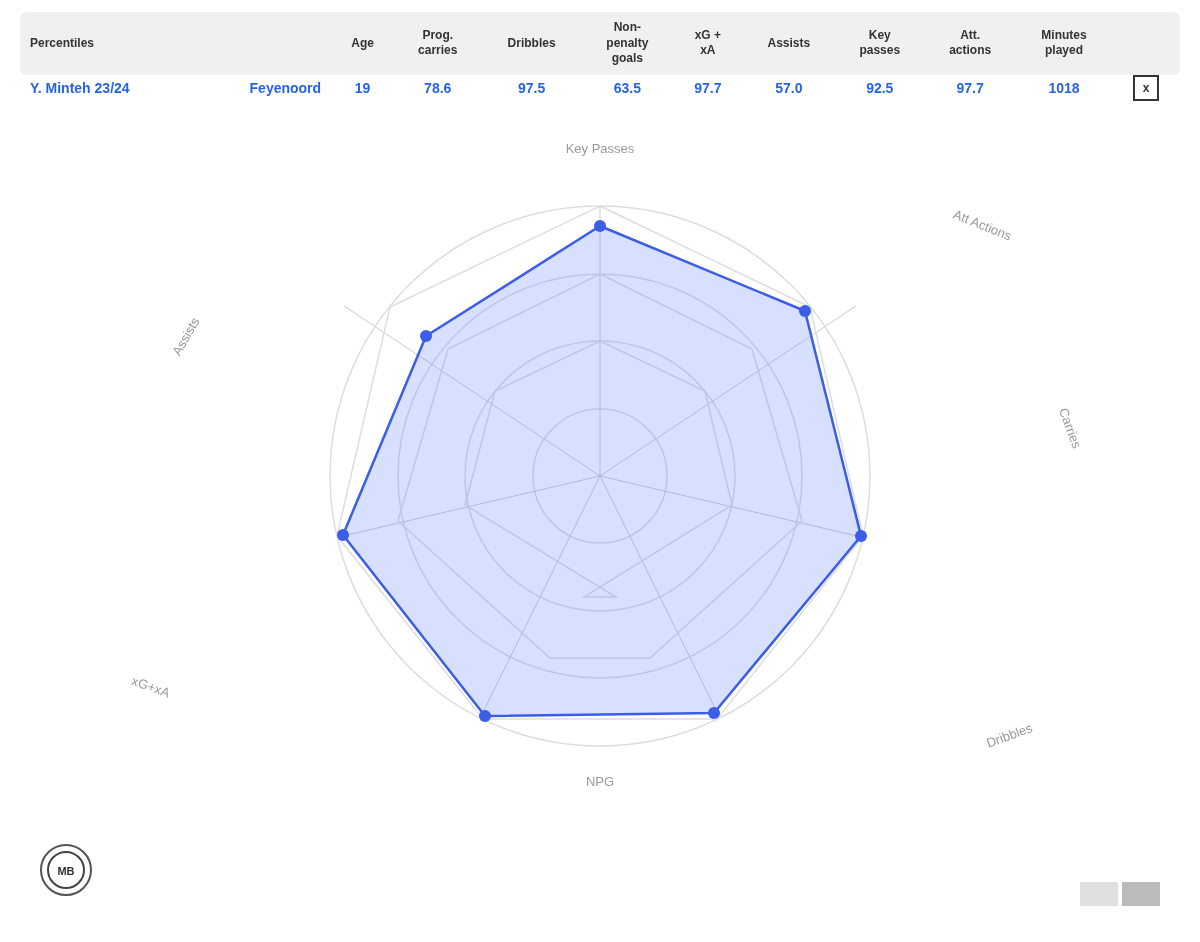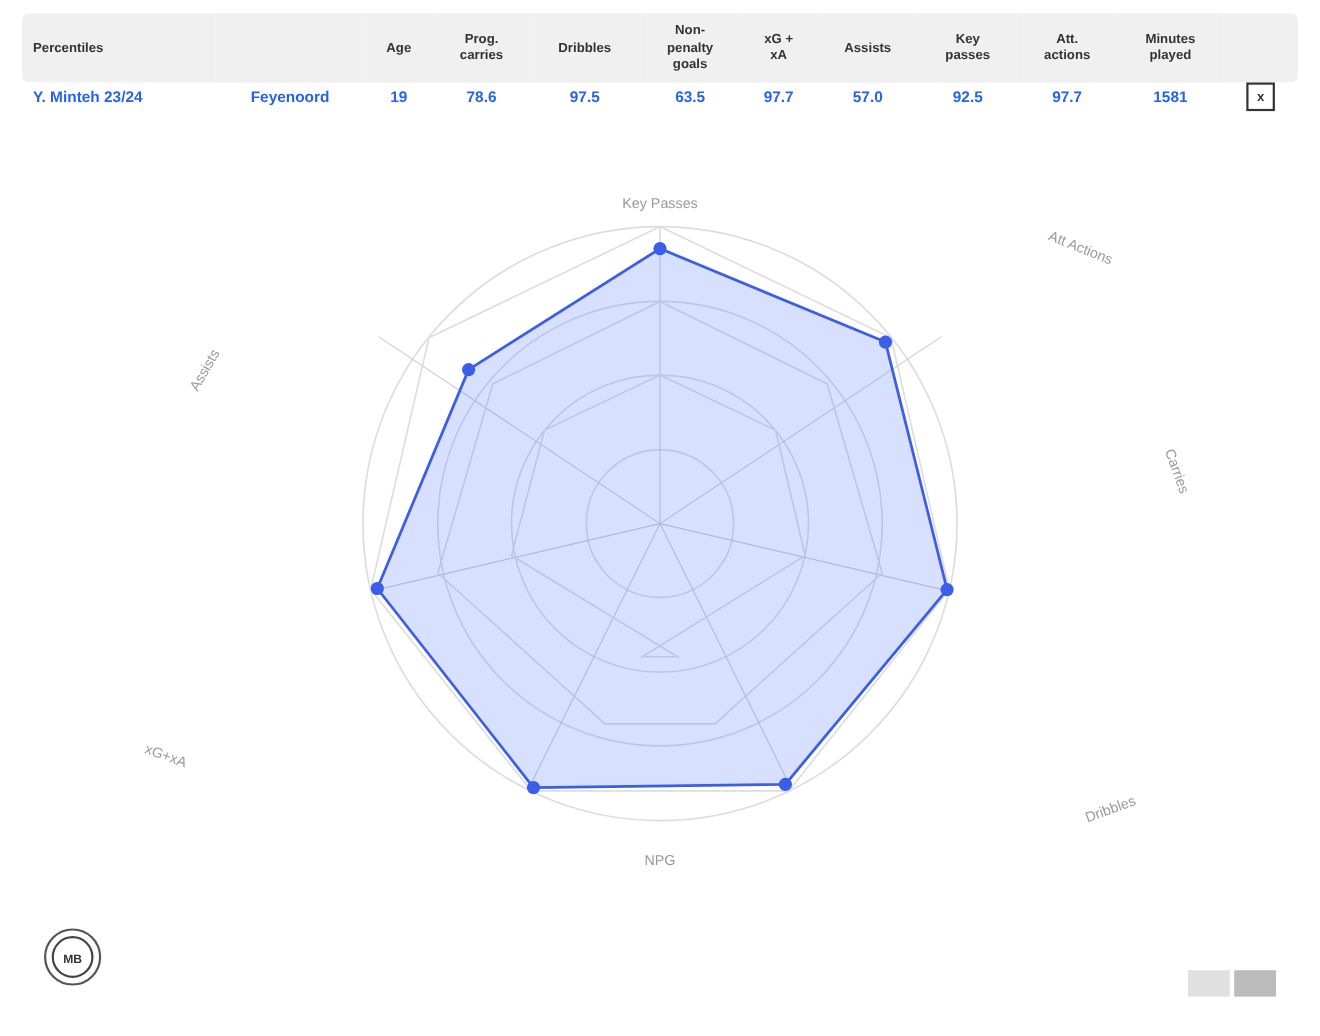--- a/index.html
+++ b/index.html
@@ -45,21 +45,21 @@
       text-align: center;
       color: #2563eb;
       font-weight: 700;
       font-size: 14px;
     }
     tbody tr td:first-child {
       text-align: left;
       font-weight: 800;
     }
     tbody tr td:nth-child(2) {
-      text-align: center;
+      text-align: right;
     }
     .close-btn {
       display: inline-flex;
       align-items: center;
       justify-content: center;
       width: 26px;
       height: 26px;
       border: 2px solid #333;
       font-size: 12px;
       font-weight: 700;
@@ -147,32 +147,32 @@
         <td>Y. Minteh 23/24</td>
         <td>Feyenoord</td>
         <td>19</td>
         <td>78.6</td>
         <td>97.5</td>
         <td>63.5</td>
         <td>97.7</td>
         <td>57.0</td>
         <td>92.5</td>
         <td>97.7</td>
-        <td>1581</td>
+        <td>1018</td>
         <td>
           <div class="close-btn">x</div>
         </td>
       </tr>
     </tbody>
   </table>
 </div>
 
 <div class="radar-container" style="height: 720px;">
 
-  <span class="chart-label" style="top: 30px; left: 50%; transform: translateX(-50%); margin-top: 36px;">Key Passes</span>
+  <span class="chart-label" style="top: 30px; left: 50%; transform: translateX(-50%);">Key Passes</span>
   <span class="chart-label" style="top: 95px; right: 185px; transform: rotate(22deg); transform-origin: left center;">Att Actions</span>
   <span class="chart-label" style="top: 290px; right: 95px; transform: rotate(70deg); transform-origin: left center;">Carries</span>
   <span class="chart-label" style="bottom: 80px; right: 165px; transform: rotate(-20deg); transform-origin: left center;">Dribbles</span>
   <span class="chart-label" style="bottom: 42px; left: 50%; transform: translateX(-50%);">NPG</span>
   <span class="chart-label" style="bottom: 130px; left: 130px; transform: rotate(20deg); transform-origin: right center;">xG+xA</span>
   <span class="chart-label" style="top: 200px; left: 155px; transform: rotate(-60deg); transform-origin: right center;">Assists</span>
 
   <svg width="700" height="680" viewBox="0 0 700 680" style="margin-top: 10px;">
 
     <circle cx="350" cy="340" r="270" fill="none" stroke="#ddd" stroke-width="1.5"></circle>

